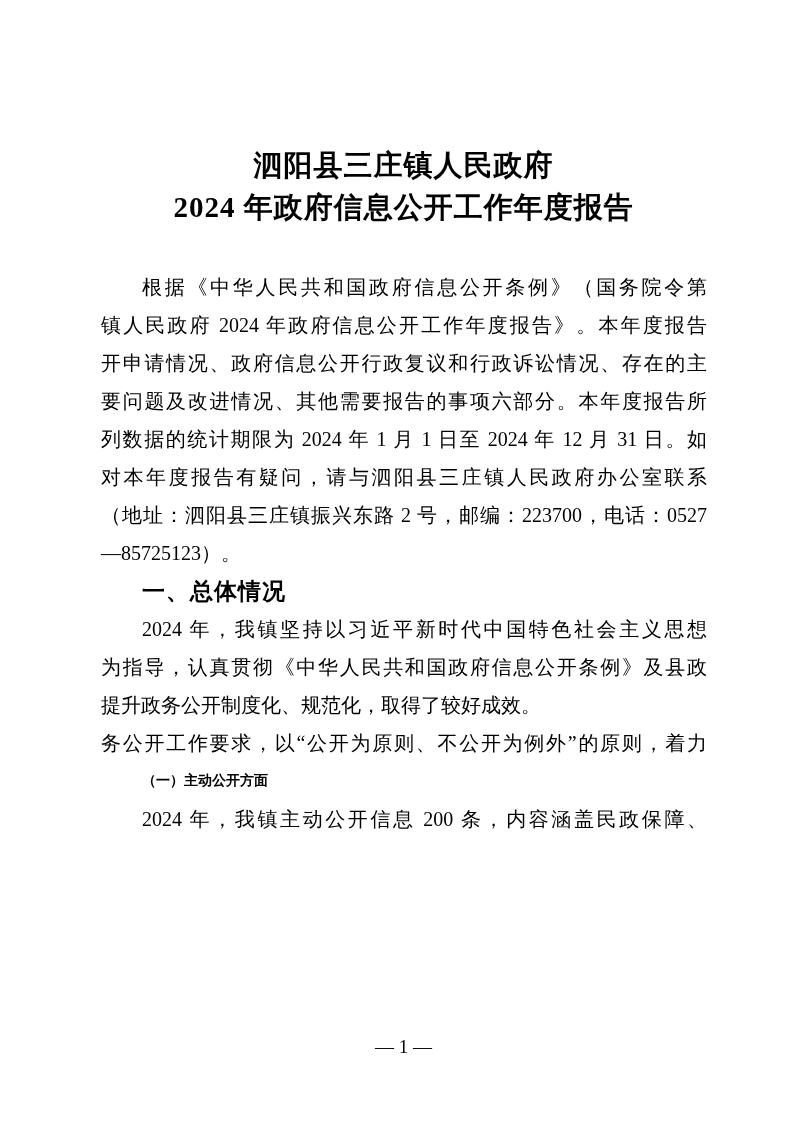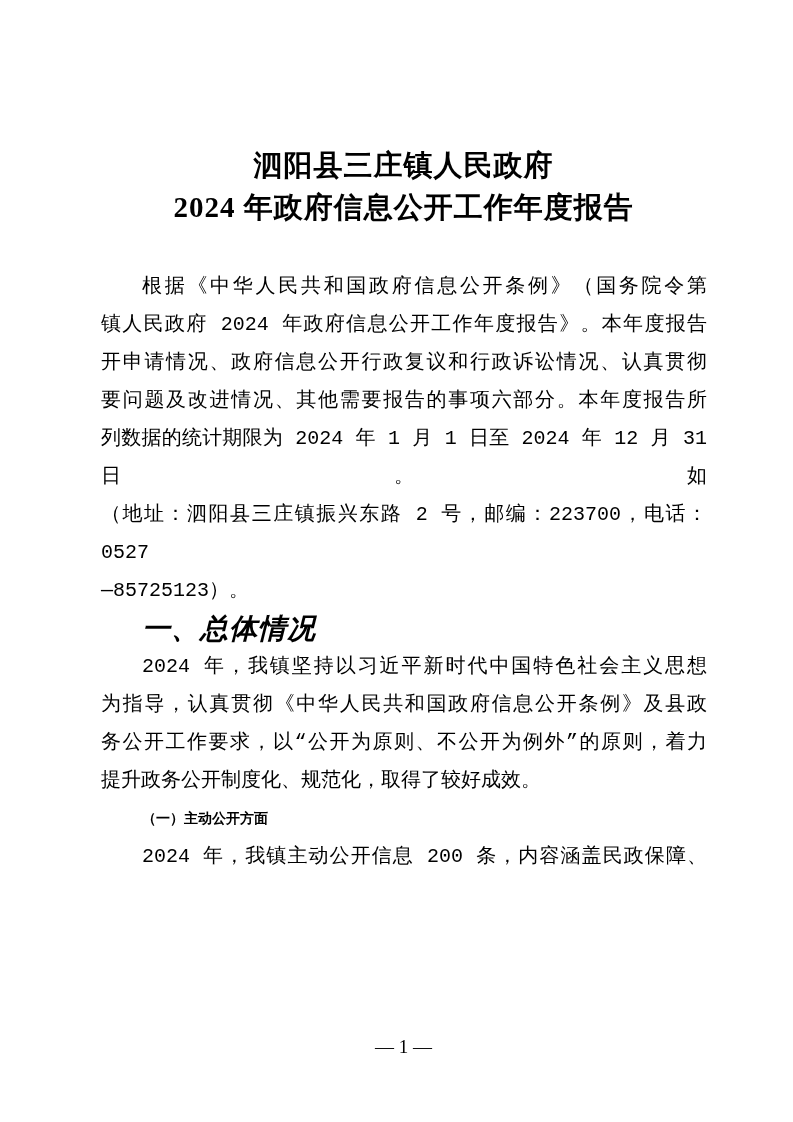--- a/index.html
+++ b/index.html
@@ -32,35 +32,33 @@
     position: absolute;
     top: 268px;
     left: 94px;
     width: 606px;
     font-size: 20px;
     line-height: 38px;
   }
   .line {
     text-align: justify;
     white-space: nowrap;
-    font-family: Liberation Mono, monospace;
   }
   .line.fill {
     text-align-last: justify;
     white-space: normal;
   }
   .line.indent {
     text-indent: 41px;
   }
   .heading-1 {
     font-family: "Liberation Sans", sans-serif;
     font-weight: 700;
-    font-size: 28px;
+    font-size: 23px;
     letter-spacing: 1px;
-    font-style: italic;
   }
   .heading-2 {
     font-weight: 700;
     font-size: 14px;
   }
   .page-footer {
     position: absolute;
     top: 1035px;
     left: 0;
     width: 793px;
@@ -76,32 +74,33 @@
 
   <div class="doc-title">
     <div>泗阳县三庄镇人民政府</div>
     <div>2024 年政府信息公开工作年度报告</div>
   </div>
 
   <div class="doc-body">
 
     <div class="line fill indent">根据《中华人民共和国政府信息公开条例》（国务院令第</div>
     <div class="line fill">镇人民政府 2024 年政府信息公开工作年度报告》。本年度报告</div>
-    <div class="line fill">开申请情况、政府信息公开行政复议和行政诉讼情况、认真贯彻</div>
+    <div class="line fill">开申请情况、政府信息公开行政复议和行政诉讼情况、存在的主</div>
     <div class="line fill">要问题及改进情况、其他需要报告的事项六部分。本年度报告所</div>
     <div class="line fill">列数据的统计期限为 2024 年 1 月 1 日至 2024 年 12 月 31 日。如</div>
+    <div class="line fill">对本年度报告有疑问，请与泗阳县三庄镇人民政府办公室联系</div>
     <div class="line fill">（地址：泗阳县三庄镇振兴东路 2 号，邮编：223700，电话：0527</div>
     <div class="line">—85725123）。</div>
 
     <div class="line indent heading-1">一、总体情况</div>
 
     <div class="line fill indent">2024 年，我镇坚持以习近平新时代中国特色社会主义思想</div>
     <div class="line fill">为指导，认真贯彻《中华人民共和国政府信息公开条例》及县政</div>
+    <div class="line">提升政务公开制度化、规范化，取得了较好成效。</div>
     <div class="line fill">务公开工作要求，以“公开为原则、不公开为例外”的原则，着力</div>
-    <div class="line">提升政务公开制度化、规范化，取得了较好成效。</div>
 
     <div class="line indent heading-2">（一）主动公开方面</div>
 
     <div class="line fill indent">2024 年，我镇主动公开信息 200 条，内容涵盖民政保障、</div>
 
   </div>
 
   <div class="page-footer">— 1 —</div>
 
 </div>

